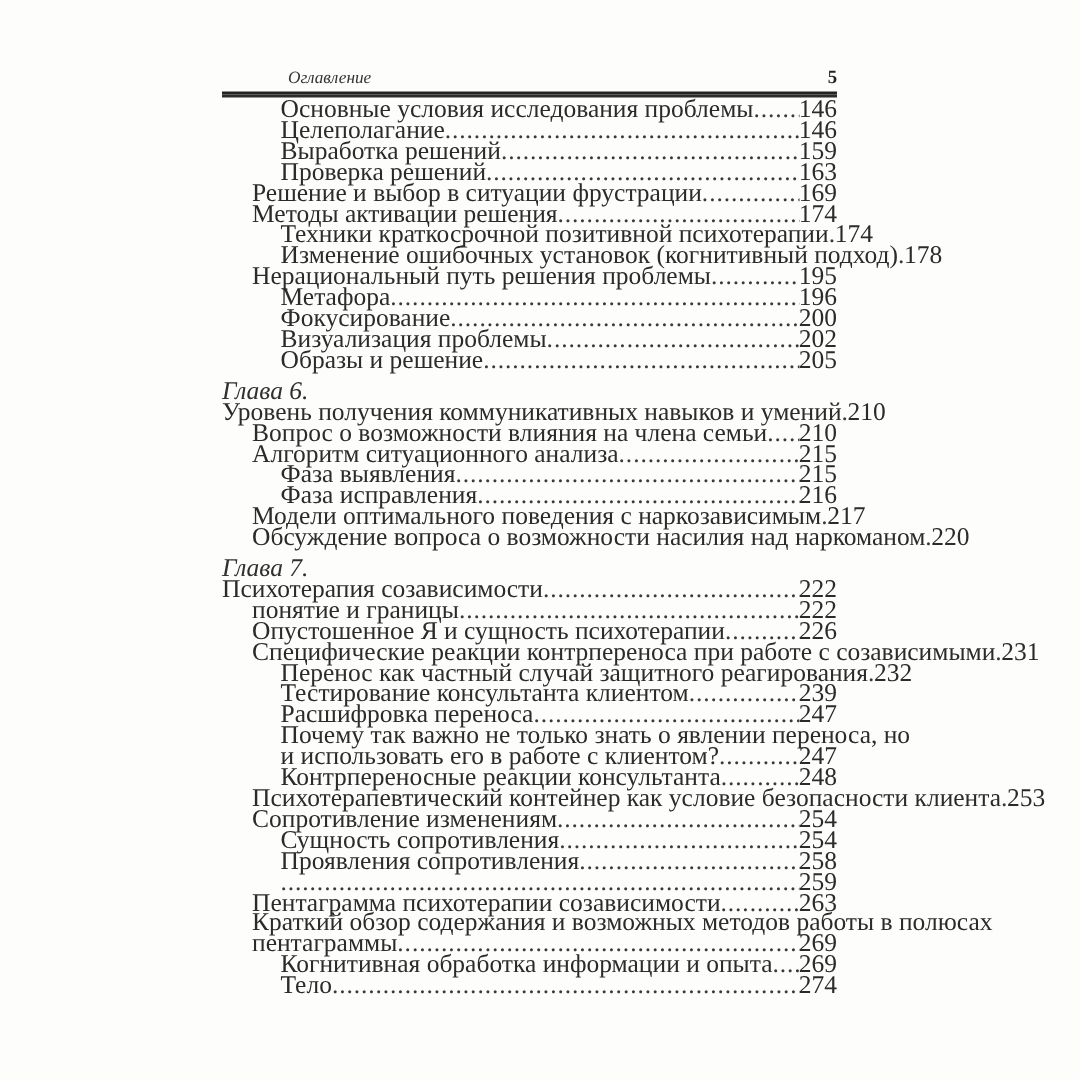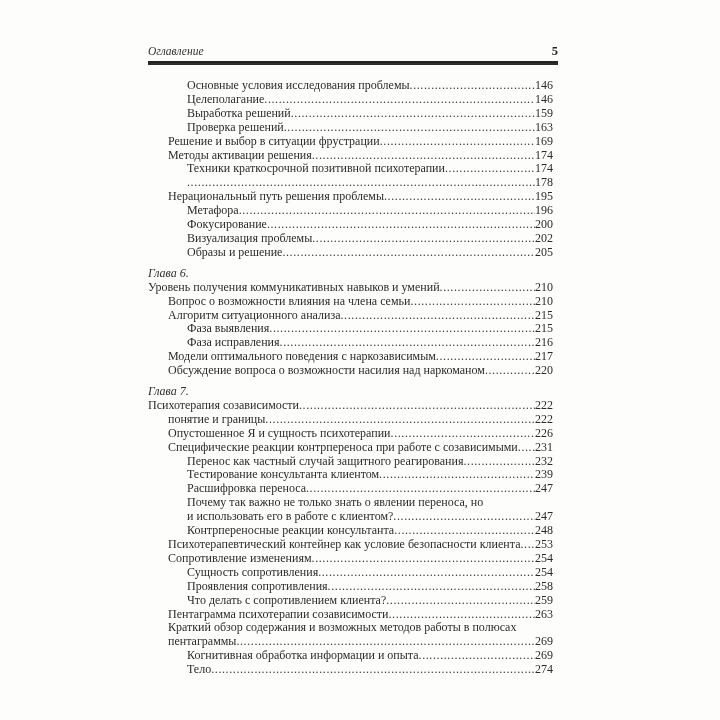--- a/index.html
+++ b/index.html
@@ -24,40 +24,41 @@
     position: absolute;
     left: 148px;
     top: 44px;
     width: 410px;
   }
   .header-row {
     display: flex;
     justify-content: space-between;
     align-items: baseline;
     height: 14px;
+    margin-left: 44px;
   }
   .hdr-title {
     font-style: italic;
     font-size: 11.5px;
     color: #333;
   }
   .hdr-page {
     font-weight: bold;
     font-size: 12.5px;
     color: #222;
   }
   .double-rule {
     margin-top: 3px;
     height: 2px;
     border-top: 2.3px solid #232323;
     border-bottom: 2px solid #2d2d2d;
   }
   .toc {
-    margin-top: 14px;
-    font-size: 12px;
+    margin-top: 1px;
+    font-size: 17px;
     line-height: 13.9px;
   }
   .toc-row {
     display: flex;
     align-items: baseline;
   }
   .toc-row.lvl0 { margin-left: 0; }
   .toc-row.lvl1 { margin-left: 20px; }
   .toc-row.lvl2 { margin-left: 39px; }
   .toc-row.chapter {
@@ -126,20 +127,21 @@
           <span class="toc-title">Методы активации решения</span>
           <span class="toc-dots"></span>
           <span class="toc-page">174</span>
         </div>
         <div class="toc-row lvl2">
           <span class="toc-title">Техники краткосрочной позитивной психотерапии</span>
           <span class="toc-dots"></span>
           <span class="toc-page">174</span>
         </div>
         <div class="toc-row lvl2">
+          <span class="toc-title">Изменение ошибочных установок (когнитивный подход)</span>
           <span class="toc-dots"></span>
           <span class="toc-page">178</span>
         </div>
         <div class="toc-row lvl1">
           <span class="toc-title">Нерациональный путь решения проблемы</span>
           <span class="toc-dots"></span>
           <span class="toc-page">195</span>
         </div>
         <div class="toc-row lvl2">
           <span class="toc-title">Метафора</span>
@@ -264,21 +266,20 @@
           <span class="toc-title">Сущность сопротивления</span>
           <span class="toc-dots"></span>
           <span class="toc-page">254</span>
         </div>
         <div class="toc-row lvl2">
           <span class="toc-title">Проявления сопротивления</span>
           <span class="toc-dots"></span>
           <span class="toc-page">258</span>
         </div>
         <div class="toc-row lvl2">
-          <span class="toc-title">Что делать с сопротивлением клиента?</span>
           <span class="toc-dots"></span>
           <span class="toc-page">259</span>
         </div>
         <div class="toc-row lvl1">
           <span class="toc-title">Пентаграмма психотерапии созависимости</span>
           <span class="toc-dots"></span>
           <span class="toc-page">263</span>
         </div>
         <div class="toc-row lvl1">
           <span class="toc-title">Краткий обзор содержания и возможных методов работы в полюсах</span>

